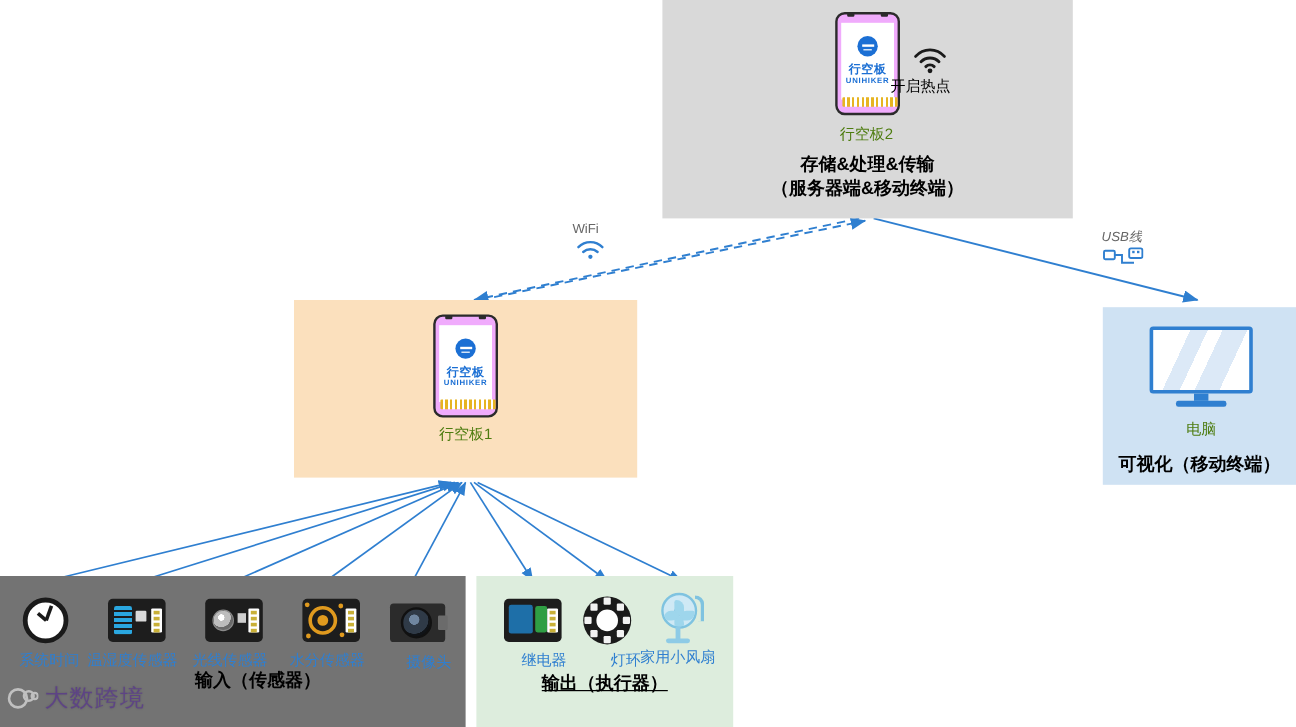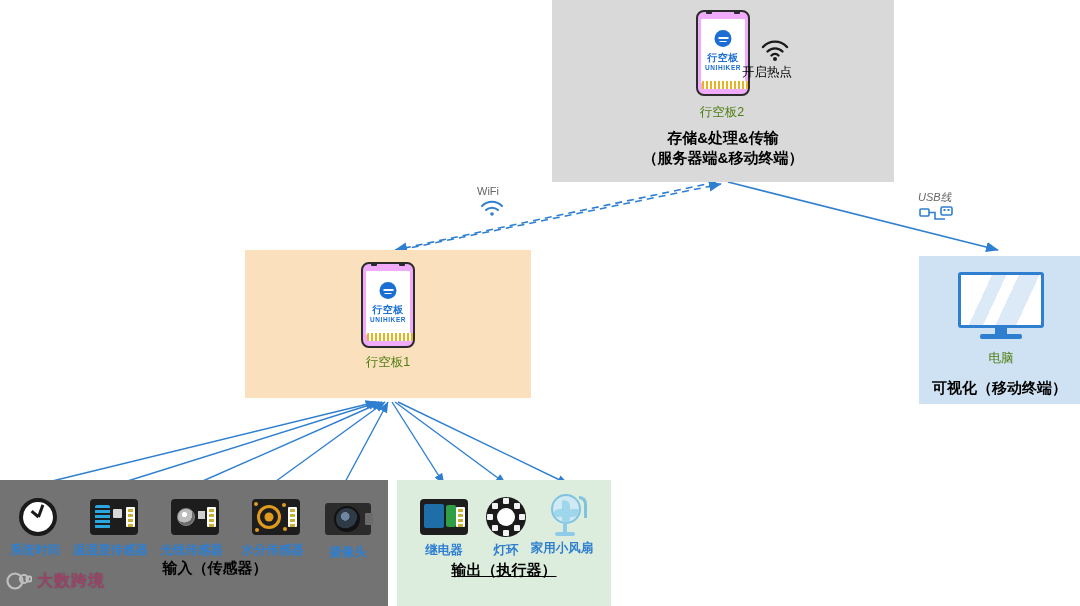--- a/index.html
+++ b/index.html
@@ -208,22 +208,21 @@
     left: 50%; top: 62px;
     transform: translateX(-50%);
     width: 42px; height: 5px;
     background: #2f7fd0;
     border-radius: 2px;
   }
 
   
   .item {
     position: absolute;
-    text-align: center;
-    font-weight: bold;
+    text-align: right;
   }
   .item .thumb {
     position: relative;
     margin: 0 auto;
     width: 54px;
     height: 42px;
   }
   .item .cap {
     margin-top: 4px;
     color: #2f7fd0;
@@ -486,23 +485,23 @@
     display: flex;
     align-items: center;
     gap: 5px;
     opacity: 0.55;
   }
   .watermark .wm-mark {
     width: 26px; height: 26px;
     position: relative;
   }
   .watermark .wm-text {
-    font-size: 16px;
-    font-weight: bold;
-    color: #be185d;
+    font-size: 20px;
+    font-weight: normal;
+    color: #4c1d95;
     text-shadow: 0 0 2px rgba(0,0,0,0.35);
     letter-spacing: 1px;
   }
 </style>
 </head>
 <body>
 
 <div class="canvas">
 
   <svg class="edges" viewBox="0 0 1080 606">

